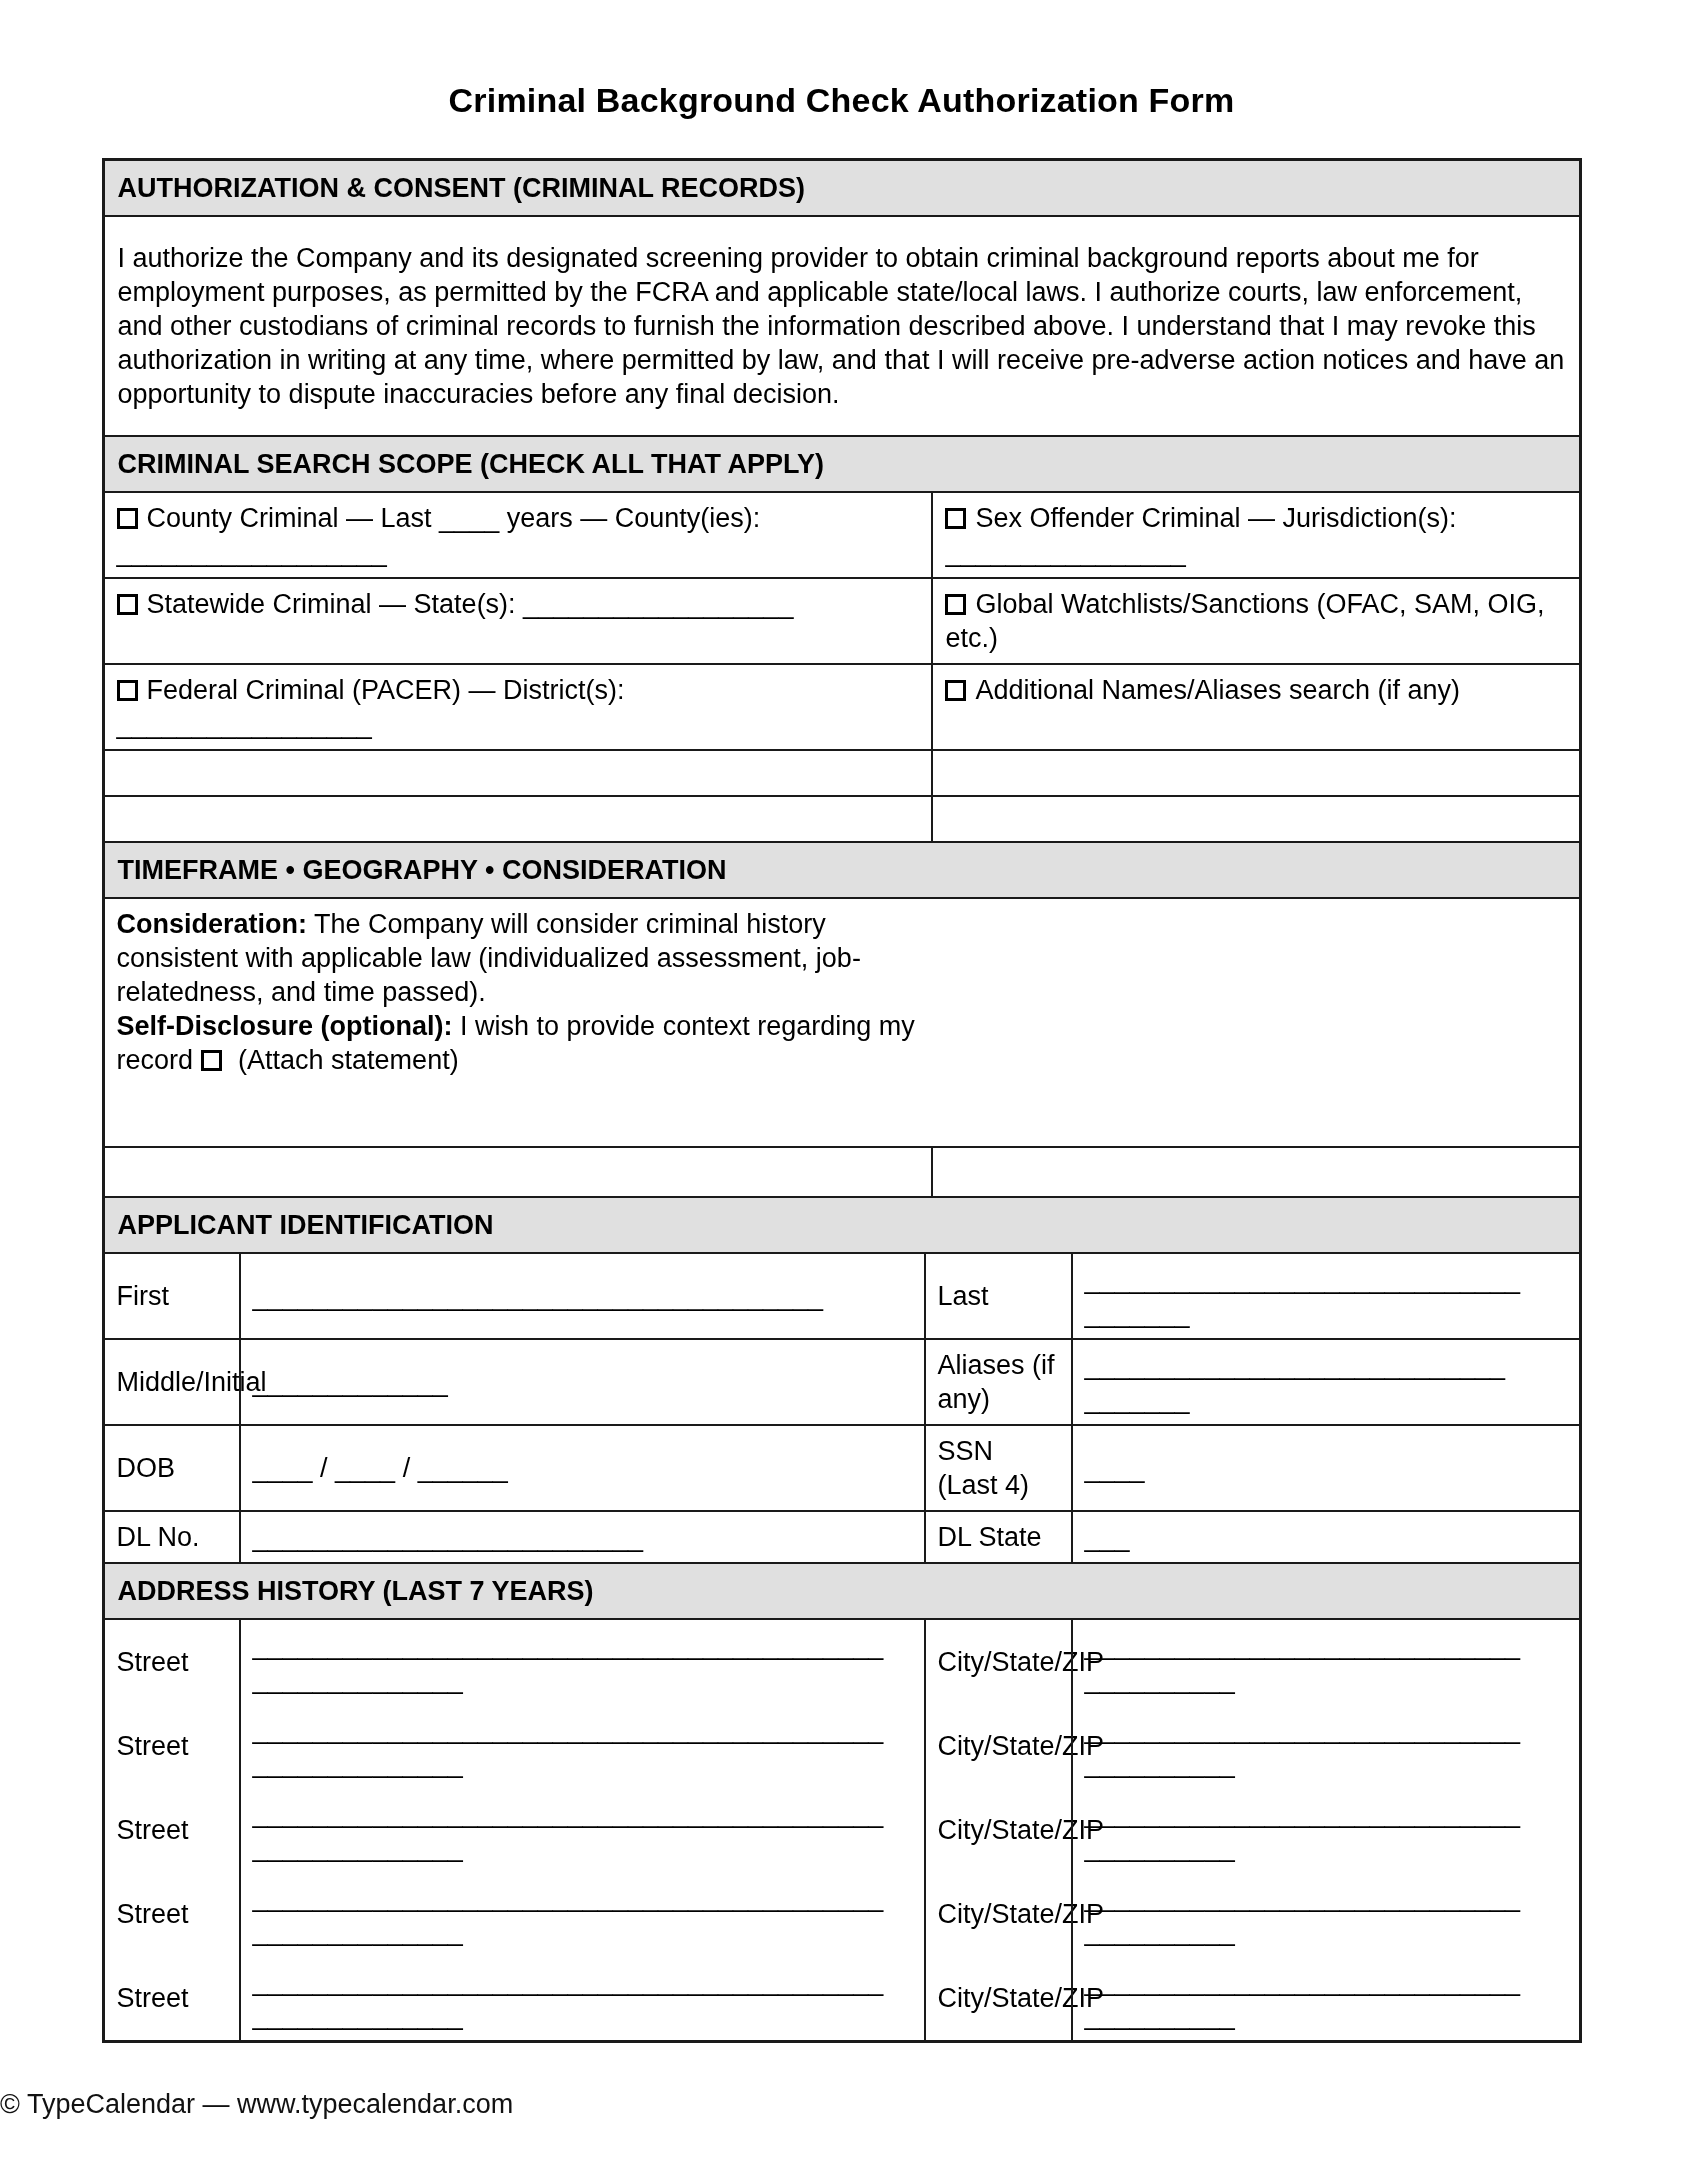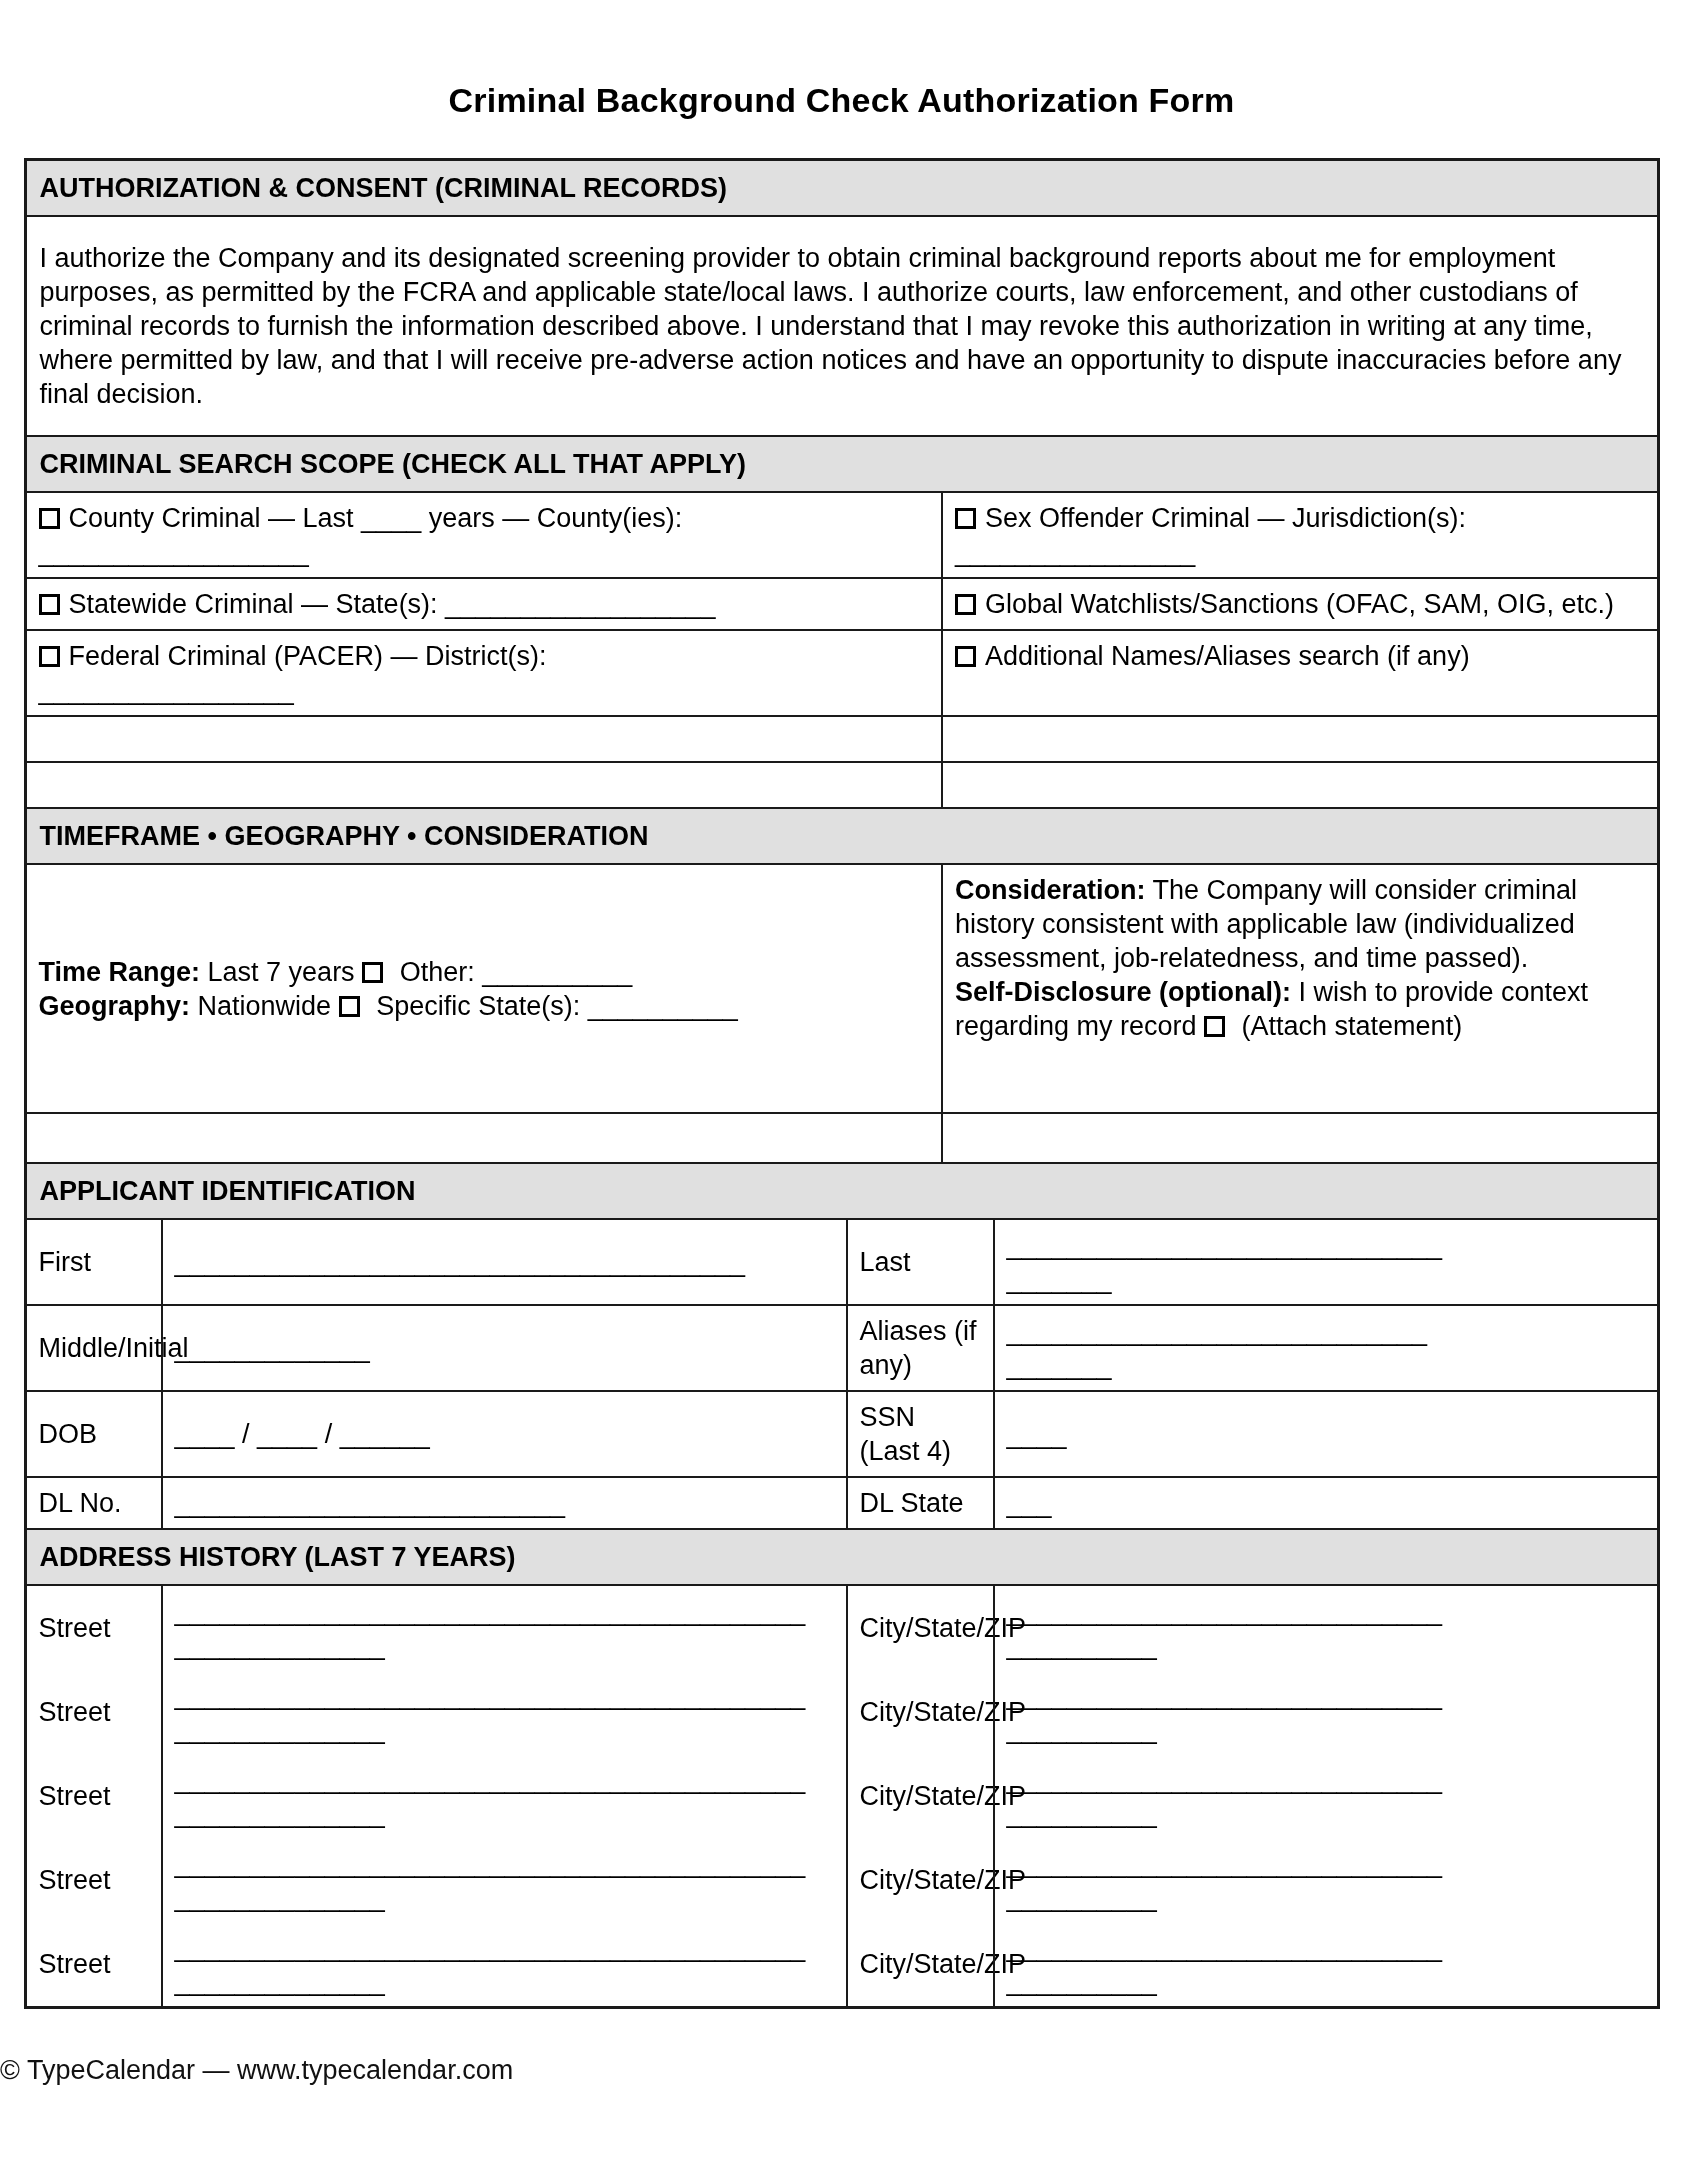--- a/index.html
+++ b/index.html
@@ -11,21 +11,21 @@
     font-family: "Liberation Sans", "DejaVu Sans", sans-serif;
   }
   .page-title {
     margin: 81px 0 0 0;
     text-align: center;
     font-size: 34px;
     font-weight: bold;
     letter-spacing: 0.2px;
   }
   .form {
-    width: 1636px;
+    width: 1480px;
     margin: 38px auto 0 auto;
     border: 3px solid #1a1a1a;
   }
   .form > div + div { border-top: 2px solid #1a1a1a; }
   .sec-header {
     background: #e0e0e0;
     font-weight: bold;
     font-size: 27px;
     padding: 11px 13px;
     line-height: 32px;
@@ -96,23 +96,20 @@
     <div class="cell"></div>
     <div class="cell"></div>
   </div>
   <div class="grid2 row-empty">
     <div class="cell"></div>
     <div class="cell"></div>
   </div>
 
   <div class="sec-header">TIMEFRAME • GEOGRAPHY • CONSIDERATION</div>
   <div class="grid2 row-tf">
-    <div class="cell tf-left">
-        <span class="segs"><b>Time Range:</b><span> Last 7 years </span><span class="cb"></span><span> Other: __________</span><br><b>Geography:</b><span> Nationwide </span><span class="cb"></span><span> Specific State(s): __________</span></span>
-      </div>
     <div class="cell segs"><b>Consideration:</b><span> The Company will consider criminal history consistent with applicable law (individualized assessment, job-relatedness, and time passed).</span><br><b>Self-Disclosure (optional):</b><span> I wish to provide context regarding my record </span><span class="cb"></span><span> (Attach statement)</span></div>
   </div>
   <div class="grid2 row-gap">
     <div class="cell"></div>
     <div class="cell"></div>
   </div>
 
   <div class="sec-header">APPLICANT IDENTIFICATION</div>
   <div class="grid4 row-id">
     <div class="cell vc">First</div>

